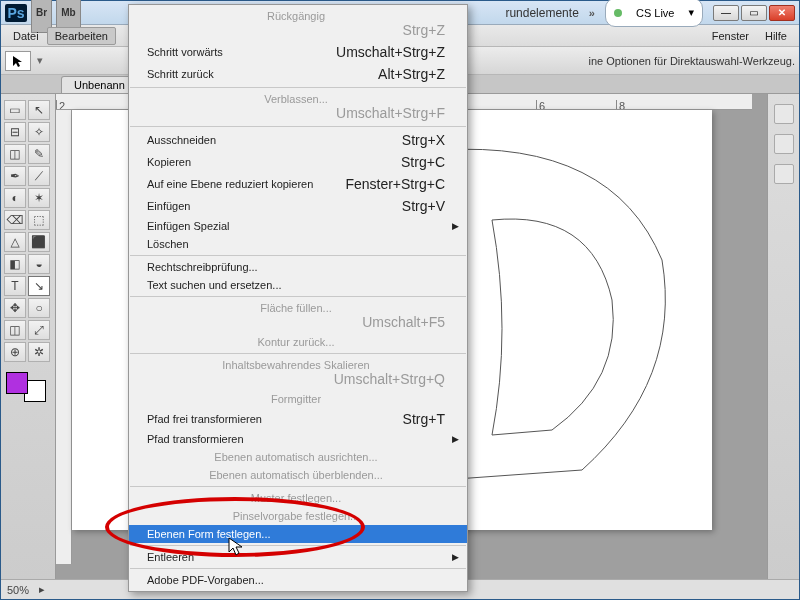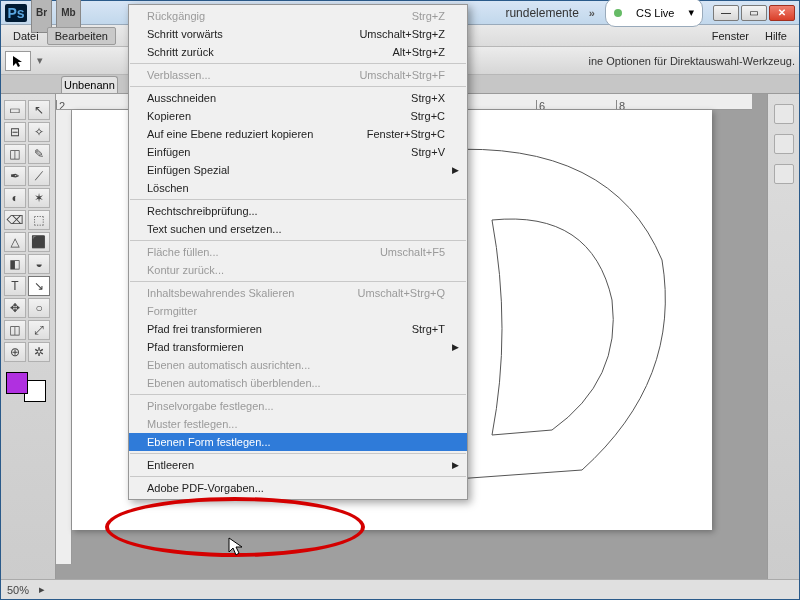--- a/index.html
+++ b/index.html
@@ -24,21 +24,21 @@
 .menubar .item.active { background:#c9c9c9; border:1px solid #9a9a9a; border-radius:2px; padding:2px 7px; }
 .menubar .spacer { flex:1; }
 
 
 .optionsbar { height:28px; background:linear-gradient(#ececec,#d6d6d6); border-bottom:1px solid #b7b7b7; display:flex; align-items:center; padding:0 4px; gap:6px; }
 .arrowbox { width:26px; height:20px; border:1px solid #999; background:#fff; display:flex; align-items:center; justify-content:center; }
 .opttext { color:#333; }
 
 
 .doctab { height:19px; background:#c6c6c6; border-bottom:1px solid #9a9a9a; display:flex; align-items:flex-end; padding-left:60px; }
-.tab { background:#e3e3e3; border:1px solid #9a9a9a; border-bottom:none; padding:2px 2px; font-size:11px; border-radius:3px 3px 0 0; }
+.tab { background:#e3e3e3; border:1px solid #9a9a9a; border-bottom:none; padding:2px 12px; font-size:11px; border-radius:3px 3px 0 0; }
 
 
 .workspace { position:absolute; top:93px; left:0; right:0; bottom:20px; background:#9f9f9f; display:flex; }
 .toolbox { width:55px; background:linear-gradient(#ddd,#ccc); border-right:1px solid #9a9a9a; padding:6px 3px; display:flex; flex-wrap:wrap; gap:2px; align-content:flex-start; }
 .tool { width:22px; height:20px; border:1px solid #b0b0b0; background:linear-gradient(#f2f2f2,#dedede); display:flex; align-items:center; justify-content:center; font-size:12px; color:#444; }
 .tool.selected { background:#fff; border-color:#777; }
 .swatches { width:44px; height:34px; position:relative; margin-top:6px; }
 .swatch-fg { position:absolute; left:2px; top:2px; width:22px; height:22px; background:#b030e0; border:1px solid #000; }
 .swatch-bg { position:absolute; right:2px; bottom:2px; width:22px; height:22px; background:#fff; border:1px solid #000; }
 
@@ -53,23 +53,23 @@
 
 .rightdock { width:32px; background:linear-gradient(#ddd,#ccc); border-left:1px solid #9a9a9a; display:flex; flex-direction:column; align-items:center; gap:10px; padding-top:10px; }
 .rightdock .ricon{ width:20px; height:20px; border:1px solid #aaa; background:#e8e8e8; border-radius:2px; }
 
 
 .statusbar { position:absolute; bottom:0; left:0; right:0; height:20px; background:#e0e0e0; border-top:1px solid #aaa; display:flex; align-items:center; padding:0 6px; font-size:10px; color:#444; gap:10px; }
 
 
 .dropdown { position:absolute; left:128px; top:4px; width:340px; background:#f0f0f0; border:1px solid #979797; box-shadow:3px 3px 8px rgba(0,0,0,.35); padding:2px 0; z-index:50; }
 .dropdown .row { display:flex; align-items:center; padding:3px 22px 3px 18px; color:#222; position:relative; }
-.dropdown .row.dis { color:#9a9a9a; }
+.dropdown .row.dis { color:#9a9a9a;flex-direction:column; }
 .dropdown .row.hl { background:#2f7bd9; color:#fff; }
-.dropdown .row .sc { margin-left:auto; font-size:11px; }
+.dropdown .row .sc { margin-left:auto; font-size:14px; }
 .dropdown .row .sub { position:absolute; right:8px; font-size:9px; }
 .dropdown hr { border:none; border-top:1px solid #c8c8c8; margin:2px 1px; }
 
 
 .ellipse-ann { position:absolute; border:4px solid #d40000; border-radius:50%; width:260px; height:60px; left:105px; top:497px; z-index:60; pointer-events:none; }
 
 
 .cursor { position:absolute; left:228px; top:537px; z-index:70; pointer-events:none; }
 .cursor svg{ width:16px; height:20px; }
 </style>
@@ -252,24 +252,24 @@
       <span class="sub">▶</span>
     </div>
     <div class="row dis">
       <span>Ebenen automatisch ausrichten...</span>
     </div>
     <div class="row dis">
       <span>Ebenen automatisch überblenden...</span>
     </div>
     <hr>
     <div class="row dis">
+      <span>Muster festlegen...</span>
+    </div>
+    <div class="row dis">
       <span>Pinselvorgabe festlegen...</span>
-    </div>
-    <div class="row dis">
-      <span>Muster festlegen...</span>
     </div>
     <div class="row hl">
       <span>Ebenen Form festlegen...</span>
     </div>
     <hr>
     <div class="row">
       <span>Entleeren</span>
       <span class="sub">▶</span>
     </div>
     <hr>

